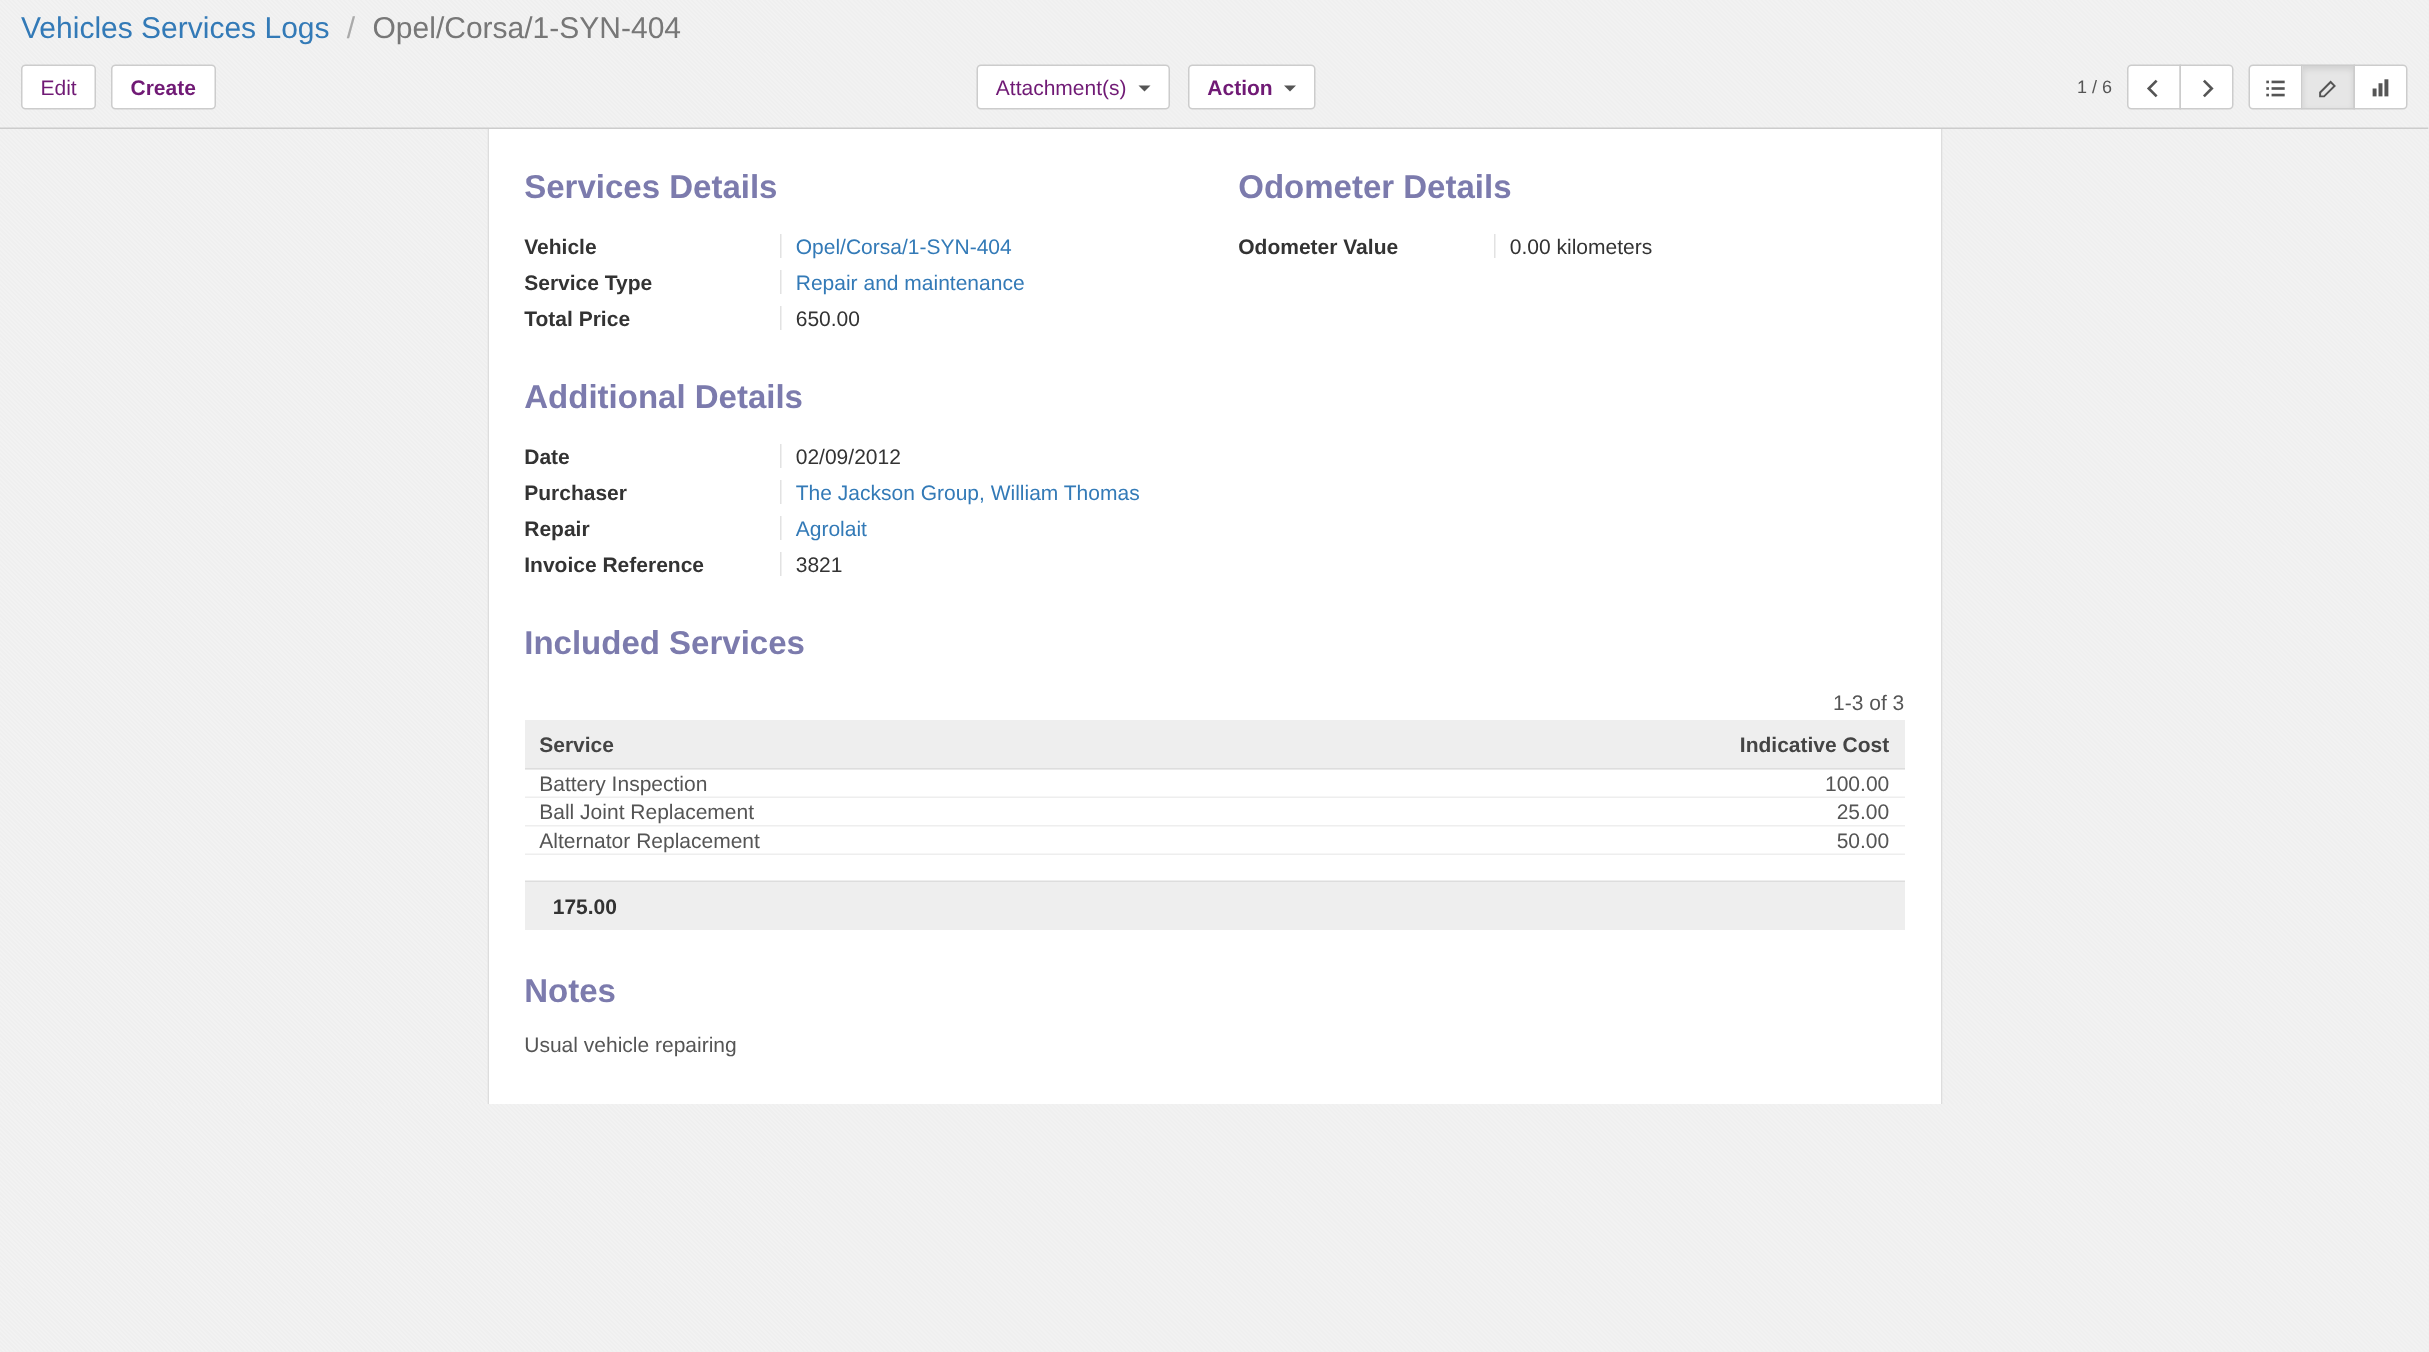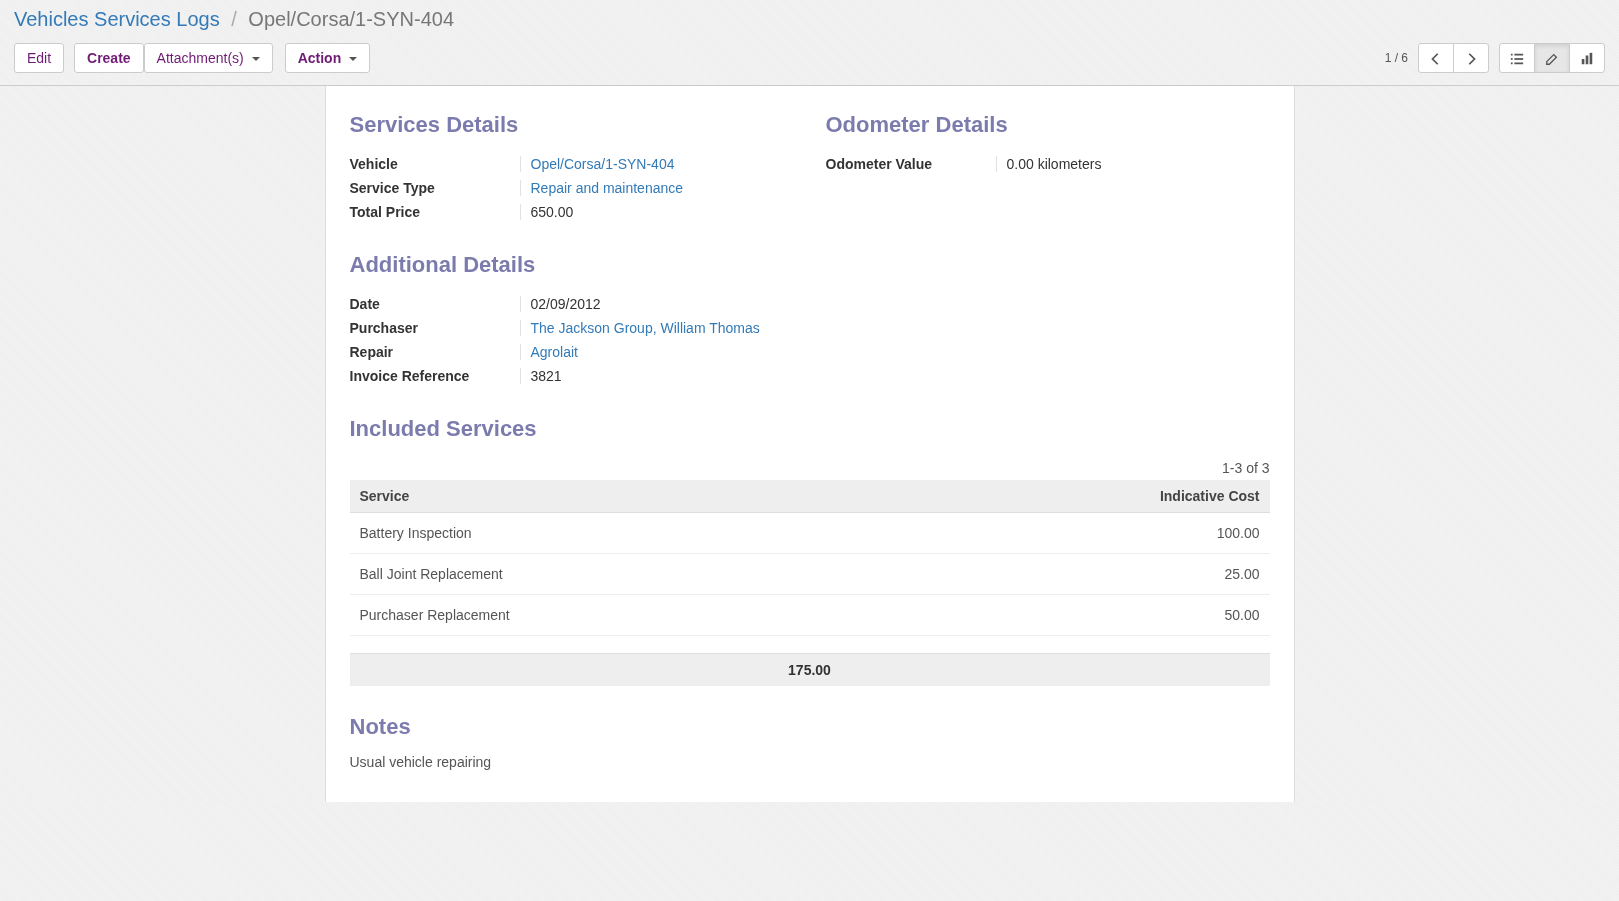--- a/index.html
+++ b/index.html
@@ -33,21 +33,21 @@
     cursor: pointer;
     border-radius: 3px;
     color: #701a75;
   }
   .btn + .btn { margin-left: 6px; font-weight: bold; }
   .btn-group { display: inline-flex; }
   .btn-group .btn { border-radius: 0; margin-left: -1px; }
   .btn-group .btn:first-child { border-top-left-radius: 3px; border-bottom-left-radius: 3px; margin-left: 0; }
   .btn-group .btn:last-child { border-top-right-radius: 3px; border-bottom-right-radius: 3px; }
 
-  .toolbar .center { flex: 1; display: flex; gap: 6px;}
+  .toolbar .center { flex: 1; display: flex; justify-content: center; gap: 6px;}
   .toolbar .right { display: flex; align-items: center; gap: 10px; }
   .pager-label { color: #555; font-size: 12px; margin-right: 0;}
   .btn.icon { padding: 6px 10px; }
   .btn.active { background: #e6e6e6; box-shadow: inset 0 2px 4px rgba(0,0,0,.1); }
 
   .caret {
     display: inline-block;
     width: 0; height: 0;
     margin-left: 4px;
     vertical-align: middle;
@@ -103,30 +103,30 @@
   table.services thead th {
     background: #eee;
     text-align: left;
     font-weight: 700;
     padding: 8px 10px;
     border-bottom: 1px solid #ddd;
     color: #444;
   }
   table.services thead th.num { text-align: right; }
   table.services tbody td {
-    padding: 12px 10px;
+    padding: 1px 10px;
     border-bottom: 1px solid #eee;
     color: #555;
   }
   table.services tbody td.num { text-align: right; }
   table.services tfoot td {
     background: #eee;
-    padding: 8px 6px;
+    padding: 8px 19px;
     font-weight: 700;
-    text-align: center;
+    text-align: left;
     border-top: 1px solid #ddd;
   }
   .tfoot-spacer td { height: 18px; border: none !important; background: #fff !important;}
 
   .notes-text { color: #555; margin-top: 10px; }
 
   svg.ico { width: 14px; height: 14px; vertical-align: middle; }
 </style>
 </head>
 <body>
@@ -278,21 +278,21 @@
     <tbody id="services-body">
         <tr>
           <td>Battery Inspection</td>
           <td class="num">100.00</td>
         </tr>
         <tr>
           <td>Ball Joint Replacement</td>
           <td class="num">25.00</td>
         </tr>
         <tr>
-          <td>Purchaser Replacement</td>
+          <td>Alternator Replacement</td>
           <td class="num">50.00</td>
         </tr>
       </tbody>
     <tfoot>
       <tr class="tfoot-spacer">
           <td colspan="2"></td>
         </tr>
       <tr>
         <td colspan="2">175.00</td>
       </tr>

